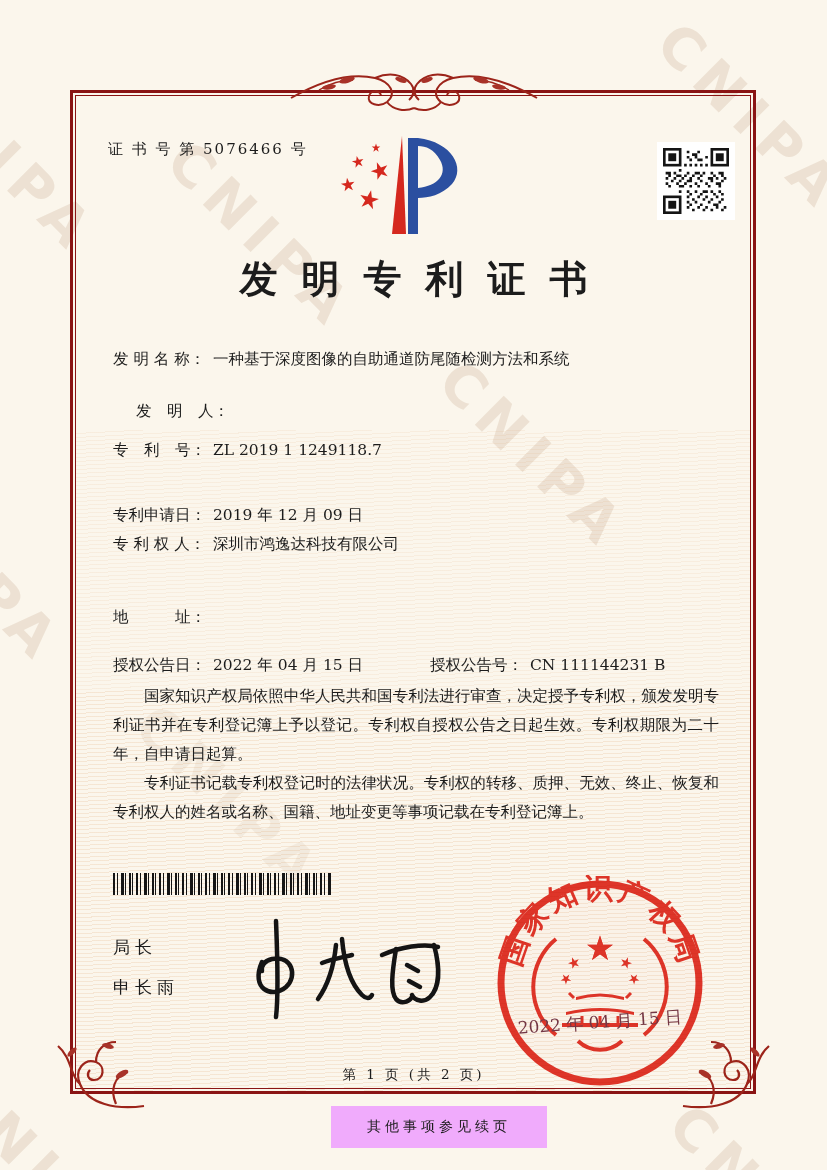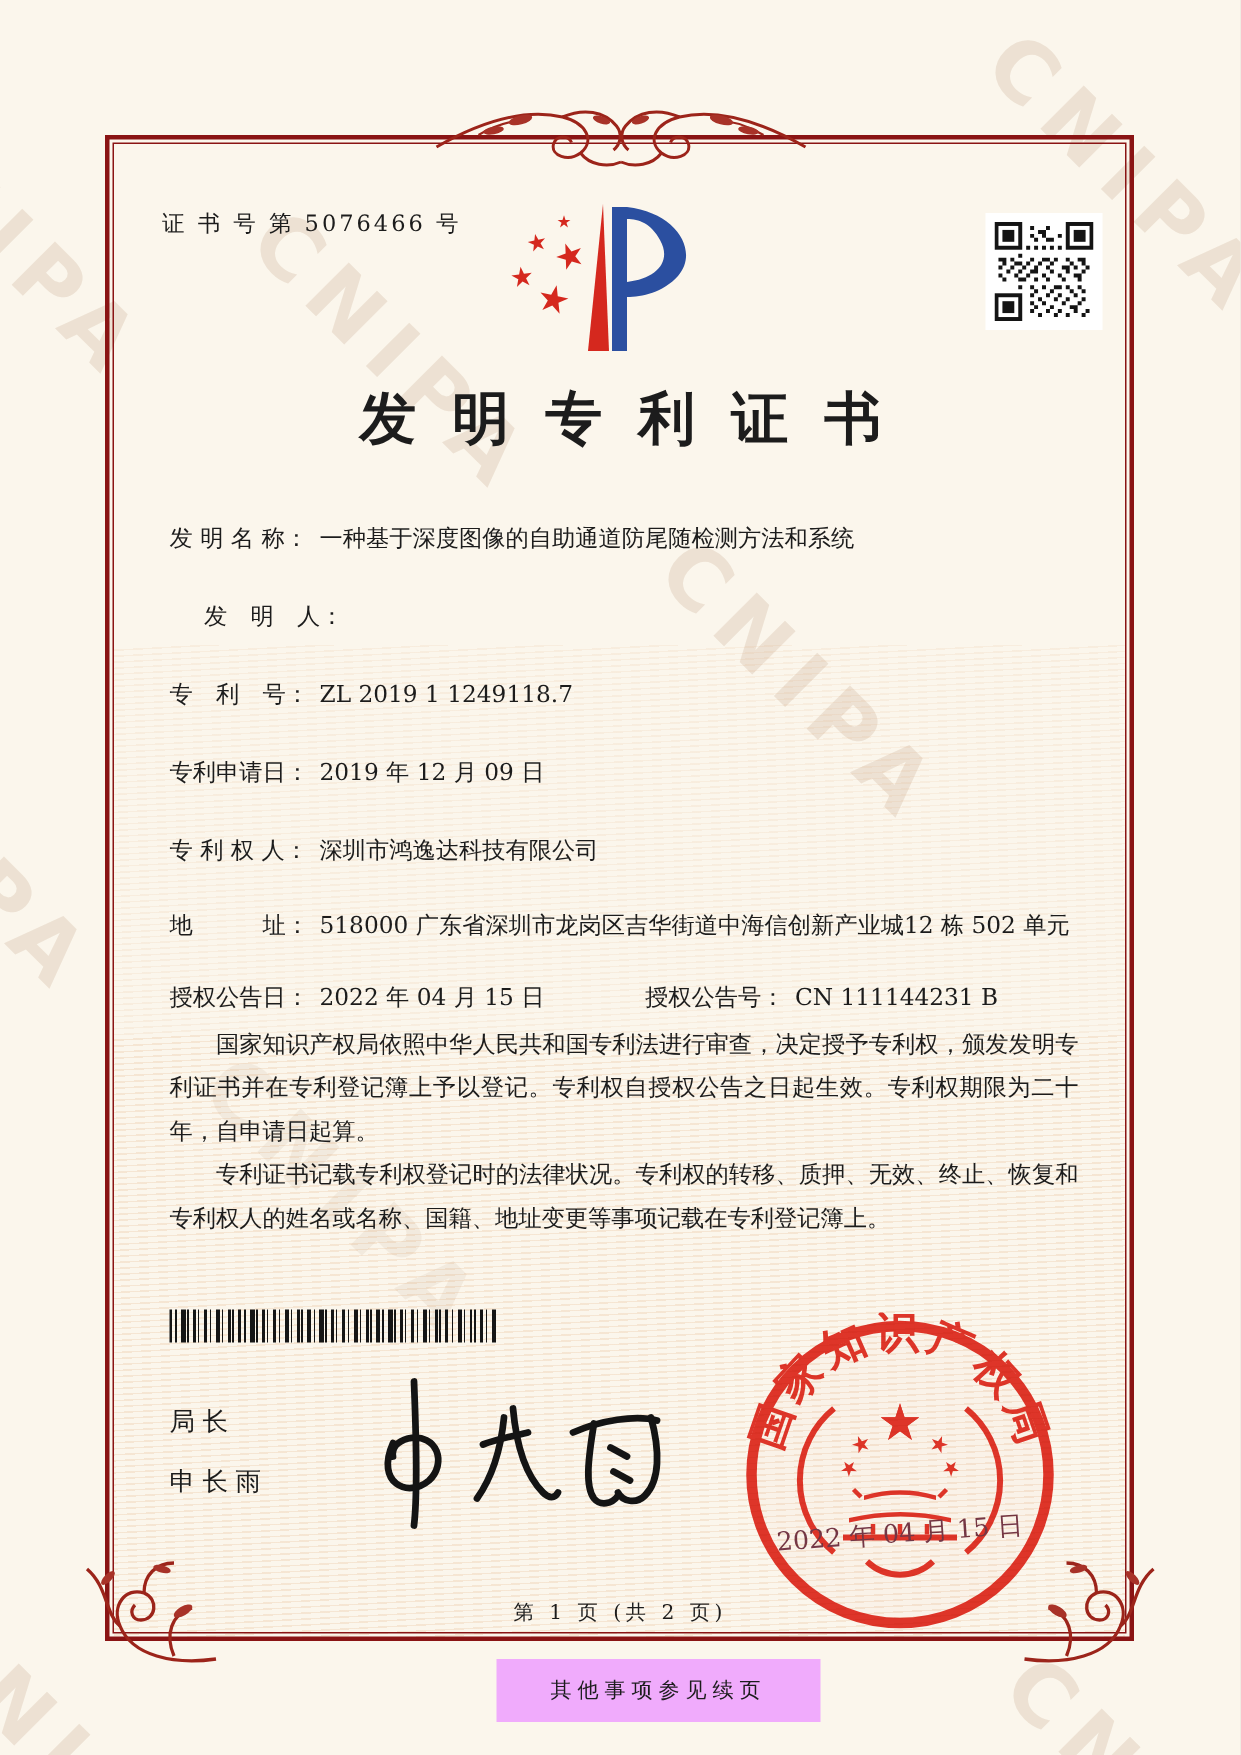--- a/index.html
+++ b/index.html
@@ -52,22 +52,22 @@
     text-align:center; font-size:38px; font-weight:bold;
     letter-spacing:24px; text-indent:24px;
   }
   
   .row{
     position:absolute; left:113px; width:610px;
     font-size:15.5px; line-height:25px; display:flex;
   }
   .row .lbl{flex:0 0 100px; white-space:nowrap;}
   .row .val{flex:1;}
-  .r1{top:347px;} .r2{top:399px;margin-left:23px;} .r3{top:451px;} .r4{top:503px;}
-  .r5{top:555px;align-items:center;} .r6{top:605px;} .r7{top:653px; display:block;}
+  .r1{top:347px;} .r2{top:399px;margin-left:23px;} .r3{top:438px;} .r4{top:503px;}
+  .r5{top:532px;align-items:center;} .r6{top:605px;} .r7{top:653px; display:block;}
   .pair{position:absolute; top:0; display:flex; white-space:nowrap;}
   .pair.p1{left:0;} .pair.p2{left:317px;}
   
   .body-text{
     position:absolute; left:113px; top:682px; width:606px;
     font-size:15.5px; line-height:29px; text-align:justify;
   }
   .body-text p{margin:0; text-indent:2em;}
   
   .barcode{
@@ -213,21 +213,20 @@
   <div class="row r4">
     <span class="lbl">专利申请日：</span>
     <span class="val">2019 年 12 月 09 日</span>
   </div>
   <div class="row r5">
     <span class="lbl">专 利 权 人：</span>
     <span class="val">深圳市鸿逸达科技有限公司</span>
   </div>
   <div class="row r6">
     <span class="lbl">地　　　址：</span>
-    <span class="val" style="max-width:505px;">518000 广东省深圳市龙岗区吉华街道中海信创新产业城12 栋 502 单元</span>
   </div>
   <div class="row r7" style="height:25px;">
     <span class="pair p1">
       <span class="lbl">授权公告日：</span>
       <span>2022 年 04 月 15 日</span>
     </span>
     <span class="pair p2">
       <span class="lbl">授权公告号：</span>
       <span>CN 111144231 B</span>
     </span>

